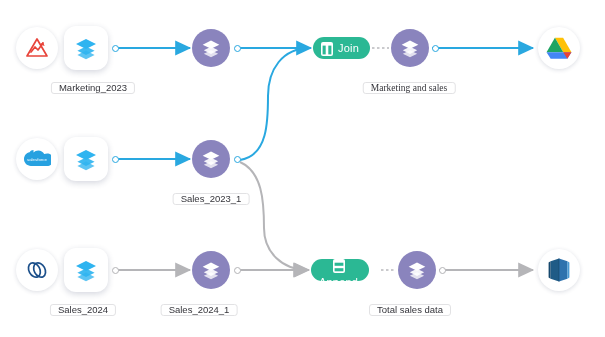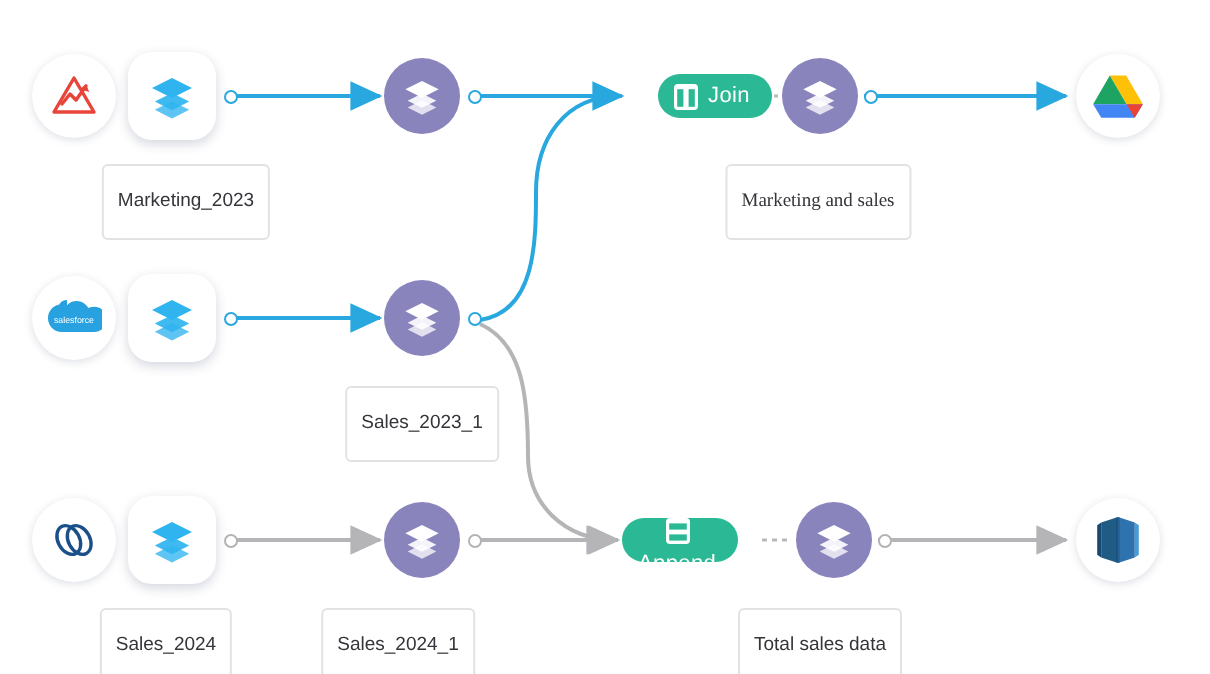--- a/index.html
+++ b/index.html
@@ -54,21 +54,21 @@
   }
   .op-ico{
     width:12px;height:12px;border-radius:2px;background:#ffffff;
     display:block;flex:0 0 auto;position:relative;
   }
   
   .cap{
     position:absolute;
     background:#ffffff;border:1px solid #e2e2e4;border-radius:3px;
     font-size:9.5px;color:#34343a;
-    padding:13px 7px;white-space:nowrap;
+    padding:0 7px;white-space:nowrap;
     transform:translateX(-50%);
     line-height:1.1;
   }
   
   .port{
     position:absolute;width:7px;height:7px;border-radius:50%;
     background:#ffffff;box-sizing:border-box;
   }
   .port.blue{border:1.6px solid #29a8e0;}
   .port.gray{border:1.6px solid #b3b3b6;}
@@ -135,21 +135,21 @@
     <svg width="20" height="20" viewBox="0 0 24 24">
       <polygon points="12,3 22,8 12,13 2,8" fill="#ffffff"></polygon>
       <polygon points="12,10.5 20.6,14.8 12,19.1 3.4,14.8" fill="#ffffff" opacity="0.9"></polygon>
       <polygon points="12,14.6 20.6,18.9 12,23.2 3.4,18.9" fill="#ffffff" opacity="0.75"></polygon>
     </svg>
   </div>
 
   <div class="port blue" style="left:234px;top:44.5px;"></div>
 
 
-  <div class="op-pill" style="left:329px;top:37px;">
+  <div class="op-pill" style="left:313px;top:37px;">
     <span class="op-ico">
       <svg width="12" height="12" viewBox="0 0 12 12">
         <rect x="0" y="0" width="12" height="12" rx="2" fill="#ffffff"></rect>
         <rect x="1.6" y="1.6" width="3.1" height="8.8" fill="#2bb894"></rect>
         <rect x="7.3" y="1.6" width="3.1" height="8.8" fill="#2bb894"></rect>
       </svg>
     </span>
     <span class="op-label">Join</span>
   </div>
 

